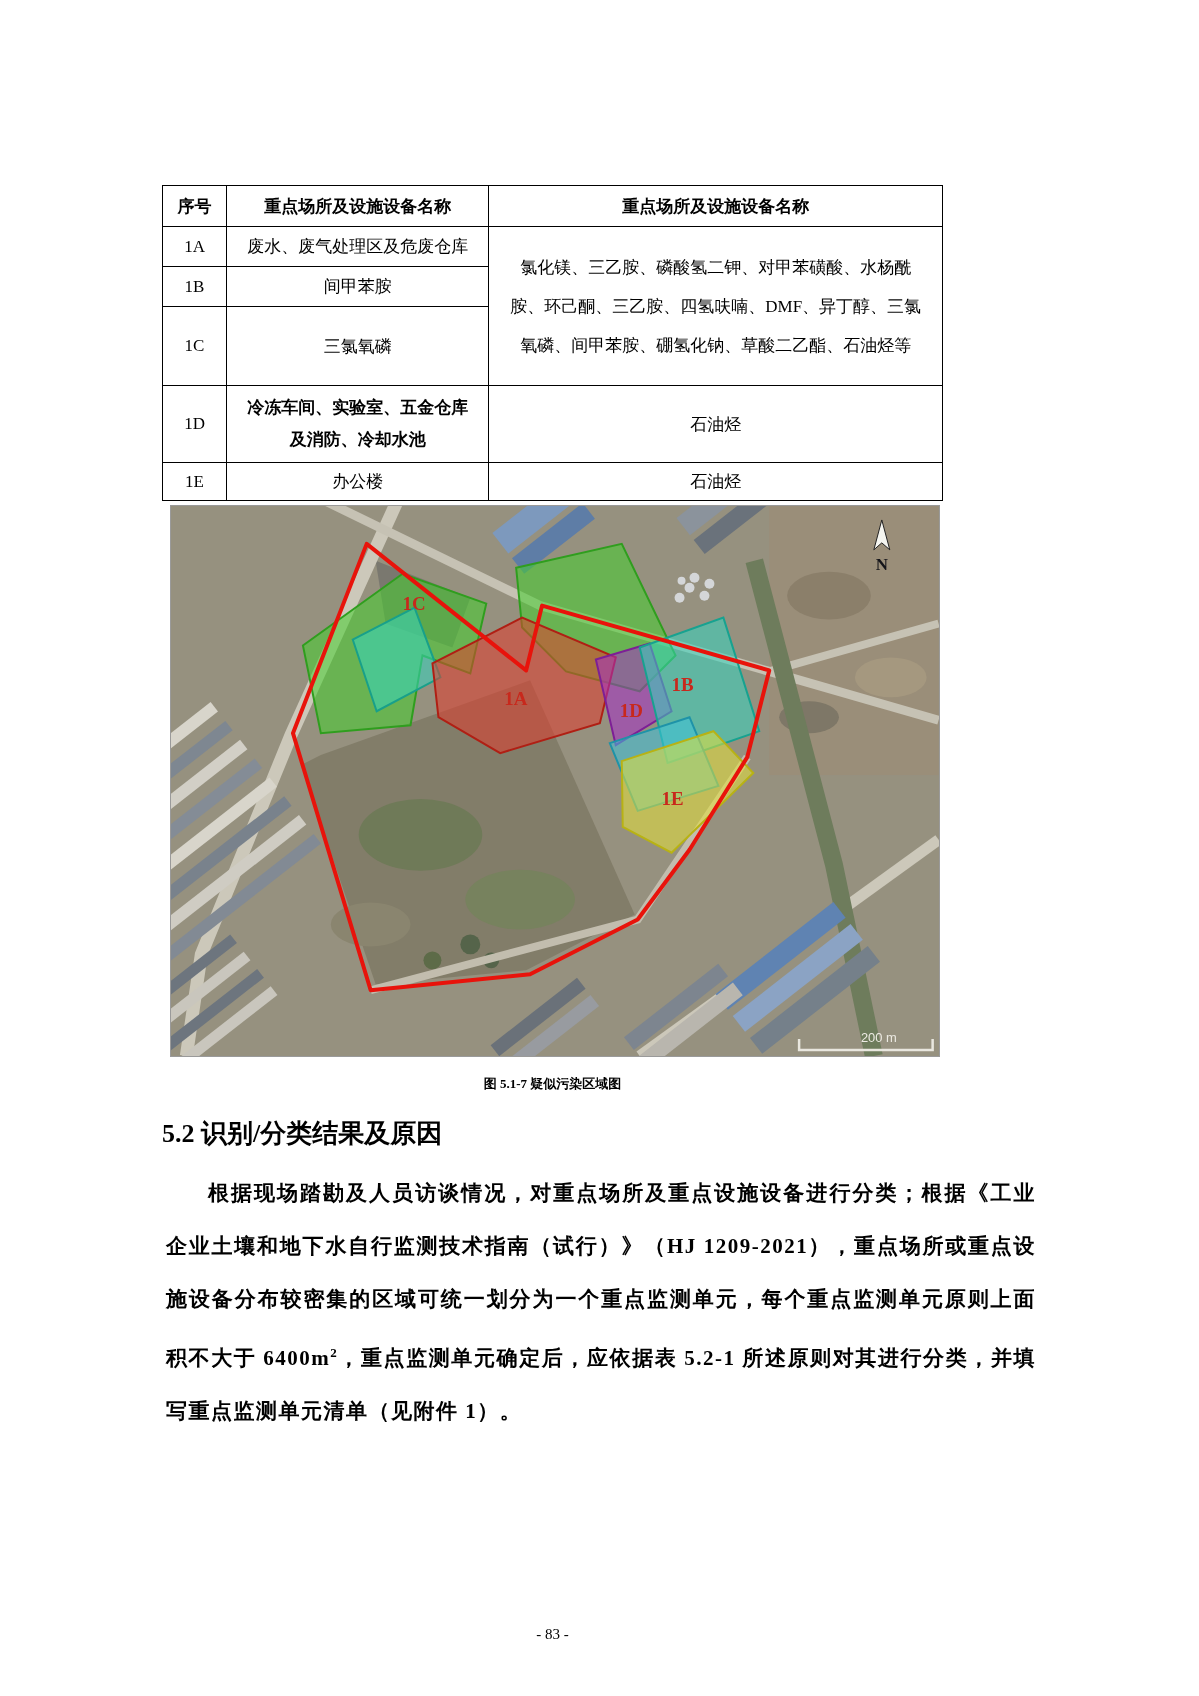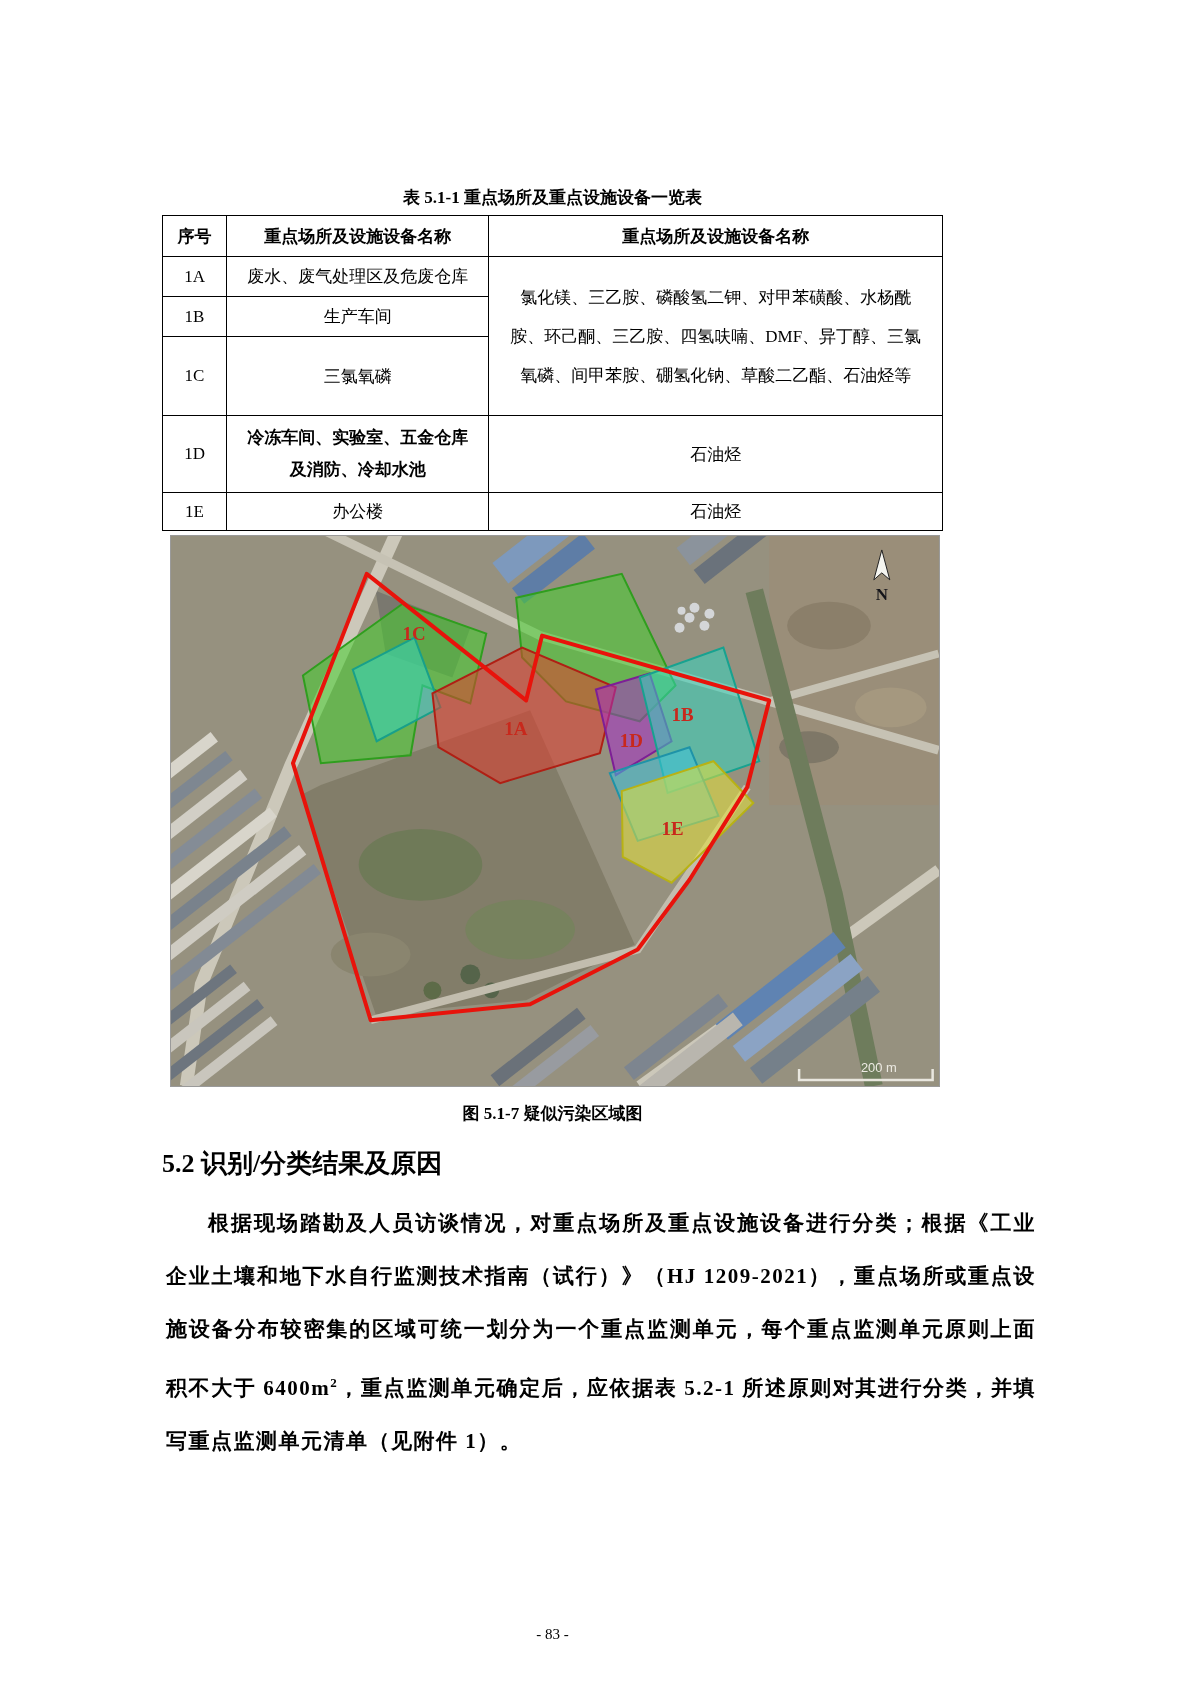--- a/index.html
+++ b/index.html
@@ -13,55 +13,54 @@
   table.facilities th{font-weight:bold;height:40px;}
   .col-id{width:64px;}.col-name{width:262px;}.col-sub{width:453px;}
   .h39{height:39px;}.h78{height:78px;}.h76{height:76px;}.h37{height:37px;}
   td.subst{line-height:39px;padding:0 12px;}
   td.name2{line-height:32px;font-weight:bold;}
   .map-wrap{width:770px;height:552px;margin:4px 0 0 8px;border:1px solid #9a9a9a;box-sizing:border-box;background:#96917f;}
   .map-wrap svg{display:block;width:768px;height:550px;}
   .zlabel{font-family:"Liberation Serif","DejaVu Serif",serif;font-size:19px;font-weight:bold;fill:#c8281c;}
   .north-n{font-family:"Liberation Serif","DejaVu Serif",serif;font-size:17px;font-weight:bold;fill:#15151a;}
   .scale-text{font-family:"Liberation Sans","DejaVu Sans",sans-serif;font-size:13px;fill:#eceae2;}
-  .fig-caption{margin:14px 0 0 0;width:781px;text-align:center;font-weight:bold;font-size:17px;line-height:26px;}
+  .fig-caption{margin:14px 0 0 0;width:781px;text-align:center;font-weight:bold;font-size:13px;line-height:26px;}
   h2.sec{margin:20px 0 0 0;font-size:26px;font-weight:bold;line-height:34px;}
   .body-text{margin:16px 0 0 4px;width:870px;font-size:21px;line-height:53px;letter-spacing:1.5px;
         text-align:justify;text-indent:2em;font-weight:bold;}
   .body-text sup{font-size:13px;}
   .page-number{position:absolute;left:162px;top:1626px;width:781px;text-align:center;font-size:15px;}
 </style>
 </head>
 <body>
 
 <div class="page">
   <div class="content">
 
-    <p class="tbl-title">表 5.1-1 重点场所及重点设施设备一览表</p>
 
     <table class="facilities">
       <colgroup>
           <col class="col-id">
           <col class="col-name">
           <col class="col-sub">
         </colgroup>
       <tbody>
           <tr>
         <th>序号</th>
         <th>重点场所及设施设备名称</th>
         <th>重点场所及设施设备名称</th>
       </tr>
       <tr>
         <td class="h39">1A</td>
         <td class="h39">废水、废气处理区及危废仓库</td>
         <td class="subst" rowspan="3">氯化镁、三乙胺、磷酸氢二钾、对甲苯磺酸、水杨酰胺、环己酮、三乙胺、四氢呋喃、DMF、异丁醇、三氯氧磷、间甲苯胺、硼氢化钠、草酸二乙酯、石油烃等</td>
       </tr>
       <tr>
         <td class="h39">1B</td>
-        <td class="h39">生产车间</td>
+        <td class="h39">间甲苯胺</td>
       </tr>
       <tr>
         <td class="h78">1C</td>
         <td class="h78">三氯氧磷</td>
       </tr>
       <tr>
         <td class="h76">1D</td>
         <td class="h76 name2">冷冻车间、实验室、五金仓库及消防、冷却水池</td>
         <td class="h76">石油烃</td>
       </tr>

